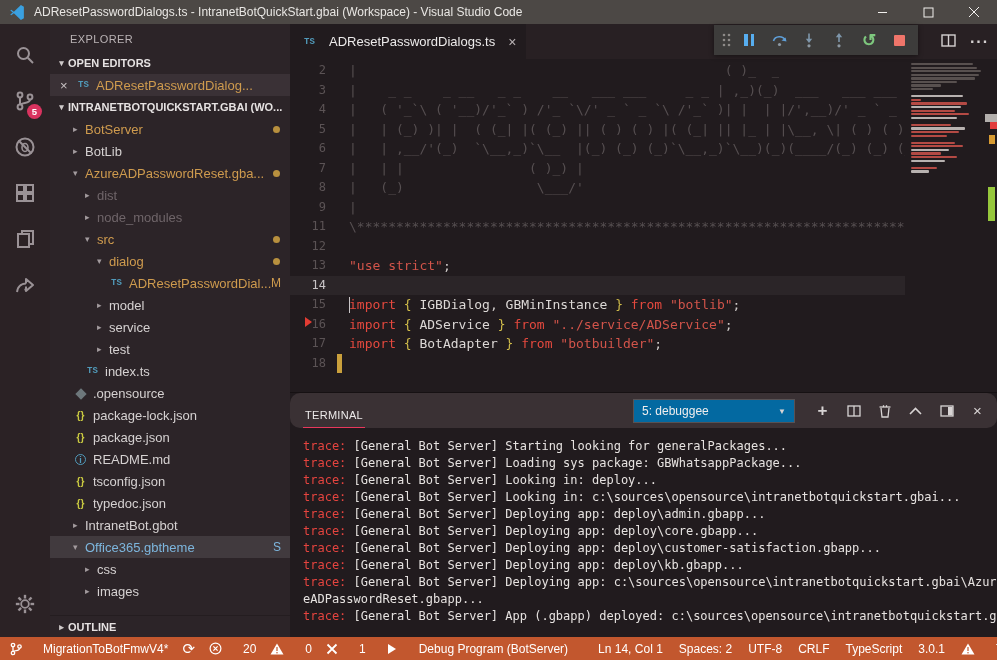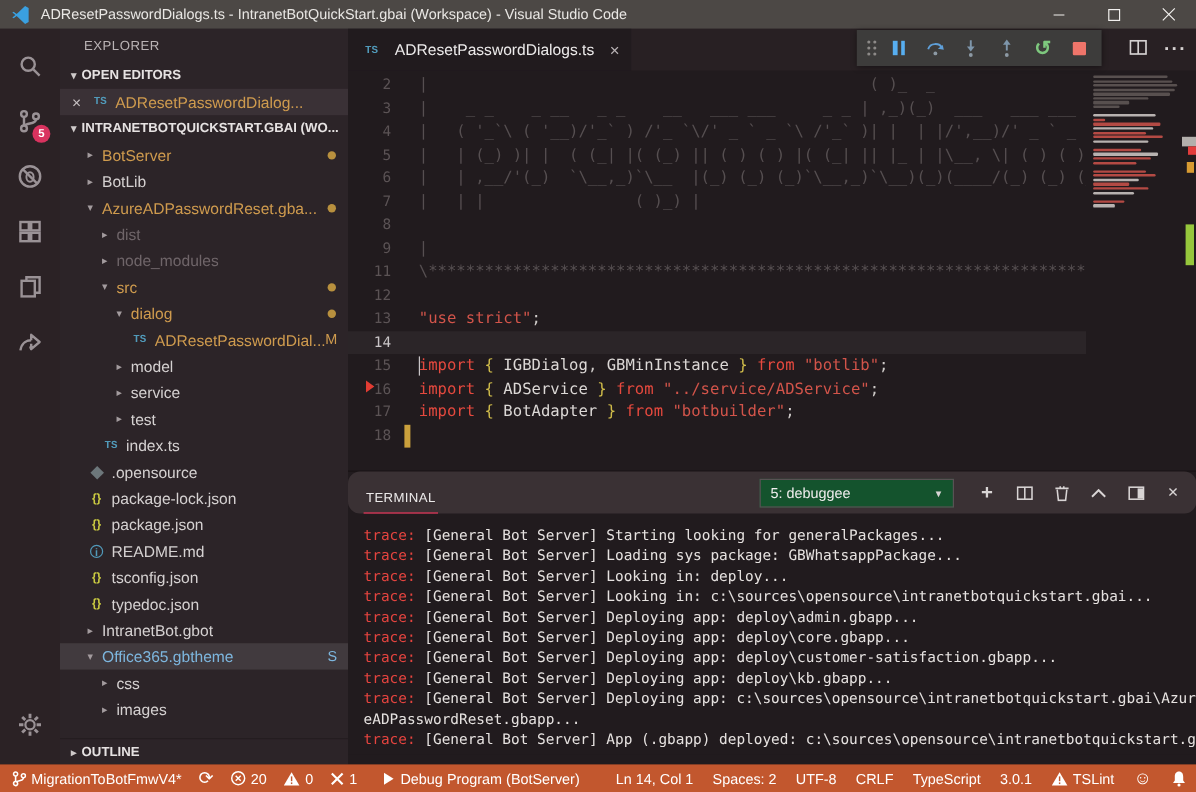--- a/index.html
+++ b/index.html
@@ -87,33 +87,33 @@
   .cursor { position:absolute; width:1px; height:16px; background:#c9c5c7; }
   .minimap { position:absolute; right:12px; top:0; width:80px; height:245px; padding:4px 6px; }
   .mm-row { height:2.2px; margin-bottom:1.4px; border-radius:1px; }
   .overview { position:absolute; right:0; top:0; width:12px; height:333px; }
   .ov-mark { position:absolute; }
 
   
   .panel { height:237px; flex:none; display:flex; flex-direction:column; background:#211b1e; border-top:1px solid #161113; }
   .panel-header { height:35px; background:#3a3134; display:flex; align-items:flex-end; position:relative; flex:none;border-radius:10px; }
   .panel-tab { margin-left:13px; font-size:11px; color:#eceaea; letter-spacing:.3px; padding:9px 2px 6px; border-bottom:1.5px solid #e8385c; }
-  .term-select { position:absolute; left:343px; top:6px; width:162px; height:24px; background:#14532d; border:1px solid #585254;
+  .term-select { position:absolute; left:343px; top:6px; width:162px; height:24px; background:#0369a1; border:1px solid #585254;
     color:#f0eeee; font-size:12px; display:flex; align-items:center; padding:0 8px; justify-content:space-between; }
   .term-select .caret { font-size:8px; color:#d8d4d4; }
   .panel-icons { position:absolute; left:517px; top:0; height:35px; display:flex; align-items:center; }
   .p-icon { width:31px; height:35px; display:flex; align-items:center; justify-content:center; color:#d8d4d4; font-size:14px; }
   .terminal-body { flex:1; padding:10px 0 0 13px; overflow:hidden; font-family:"DejaVu Sans Mono","Liberation Mono",monospace;
     font-size:12px; line-height:17px; color:#e6e2e0; }
   .term-line { white-space:pre; }
   .t-pre { color:#e5443f; }
 
   
   .statusbar { height:23px; background:#c2572e; color:#fff; display:flex; align-items:center; font-size:12px; flex:none; padding:0 10px; }
-  .sb-item { display:flex; align-items:center; gap:4px; margin-right:14px; white-space:nowrap;text-align:right; }
+  .sb-item { display:flex; align-items:center; gap:21px; margin-right:14px; white-space:nowrap;text-align:right; }
   .sb-right { margin-left:auto; display:flex; align-items:center; }
   .sb-right .sb-item { margin-right:0; margin-left:16px; }
   .sb-glyph { font-size:13px; line-height:1; }
   .play-tri { width:0; height:0; border-left:8px solid #fff; border-top:5px solid transparent; border-bottom:5px solid transparent; margin-right:2px; }
   svg.sb-svg { display:block; }
 </style>
 </head>
 <body>
 
 <div id="app">
@@ -394,21 +394,21 @@
       </div>
 
       <div class="editor-body">
         <div class="code-lines">
             <div class="code-line"><span class="ln">2</span><span class="ltxt"><span class="tk-c">|                                               ( )_  _</span></span></div>
             <div class="code-line"><span class="ln">3</span><span class="ltxt"><span class="tk-c">|    _ _    _ __   _ _    __   ___ ___     _ _ | ,_)(_)  ___   ___ ___</span></span></div>
             <div class="code-line"><span class="ln">4</span><span class="ltxt"><span class="tk-c">|   ( '_`\ ( '__)/'_` ) /'_ `\/' _ ` _ `\ /'_` )| |  | |/',__)/' _ ` _ `\ /'</span></span></div>
             <div class="code-line"><span class="ln">5</span><span class="ltxt"><span class="tk-c">|   | (_) )| |  ( (_| |( (_) || ( ) ( ) |( (_| || |_ | |\__, \| ( ) ( ) |( (</span></span></div>
             <div class="code-line"><span class="ln">6</span><span class="ltxt"><span class="tk-c">|   | ,__/'(_)  `\__,_)`\__  |(_) (_) (_)`\__,_)`\__)(_)(____/(_) (_) (_)`\_</span></span></div>
             <div class="code-line"><span class="ln">7</span><span class="ltxt"><span class="tk-c">|   | |                ( )_) |</span></span></div>
-            <div class="code-line"><span class="ln">8</span></div>
+            <div class="code-line"><span class="ln">8</span><span class="ltxt"><span class="tk-c">|   (_)                 \___/'</span></span></div>
             <div class="code-line"><span class="ln">9</span><span class="ltxt"><span class="tk-c">|</span></span></div>
             <div class="code-line"><span class="ln">11</span><span class="ltxt"><span class="tk-c">\***************************************************************************</span></span></div>
             <div class="code-line"><span class="ln">12</span><span class="ltxt"></span></div>
             <div class="code-line"><span class="ln">13</span><span class="ltxt"><span class="tk-s">"use strict"</span><span class="tk-w">;</span></span></div>
             <div class="code-line cur"><span class="ln cur">14</span><span class="ltxt"></span></div>
             <div class="code-line"><span class="ln">15</span><span class="ltxt"><span class="tk-k">import </span><span class="tk-p">{ </span><span class="tk-i">IGBDialog</span><span class="tk-w">, </span><span class="tk-i">GBMinInstance</span><span class="tk-p"> }</span><span class="tk-w"> </span><span class="tk-k">from</span><span class="tk-w"> </span><span class="tk-s">"botlib"</span><span class="tk-w">;</span></span></div>
             <div class="code-line"><span class="ln">16</span><span class="ltxt"><span class="tk-k">import </span><span class="tk-p">{ </span><span class="tk-i">ADService</span><span class="tk-p"> }</span><span class="tk-w"> </span><span class="tk-k">from</span><span class="tk-w"> </span><span class="tk-s">"../service/ADService"</span><span class="tk-w">;</span></span></div>
             <div class="code-line"><span class="ln">17</span><span class="ltxt"><span class="tk-k">import </span><span class="tk-p">{ </span><span class="tk-i">BotAdapter</span><span class="tk-p"> }</span><span class="tk-w"> </span><span class="tk-k">from</span><span class="tk-w"> </span><span class="tk-s">"botbuilder"</span><span class="tk-w">;</span></span></div>
             <div class="code-line"><span class="ln">18</span><span class="ltxt"></span></div>
           </div>

